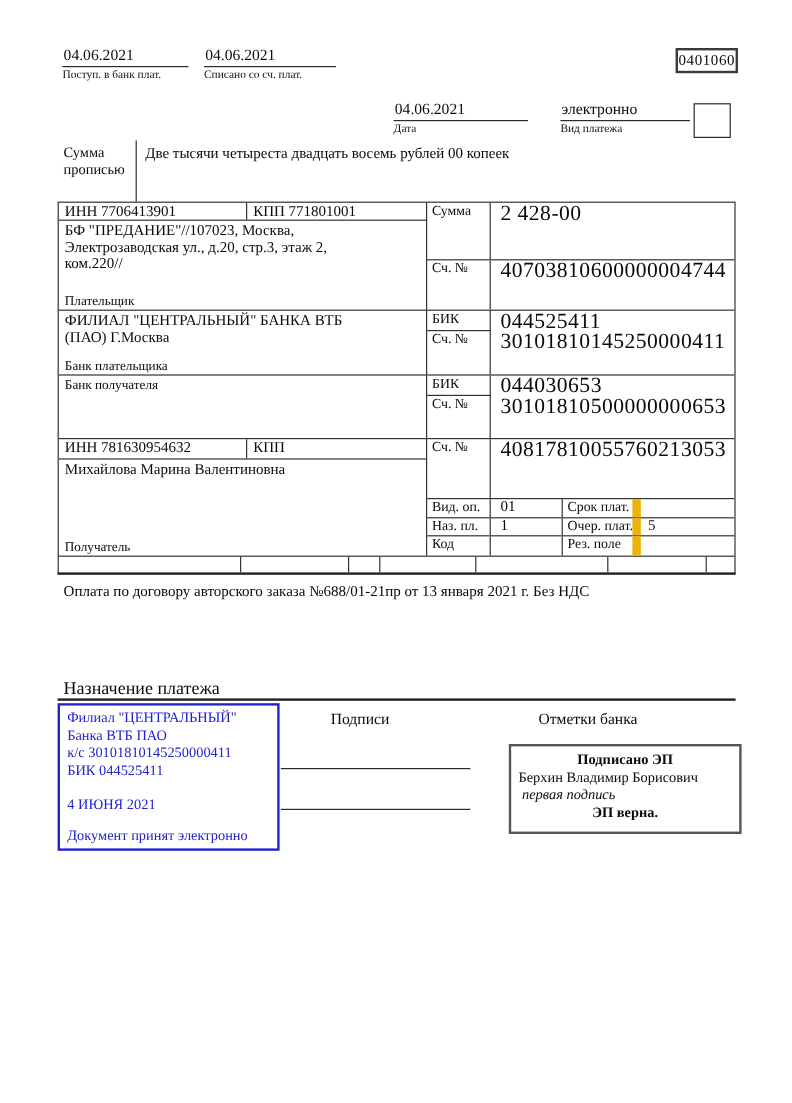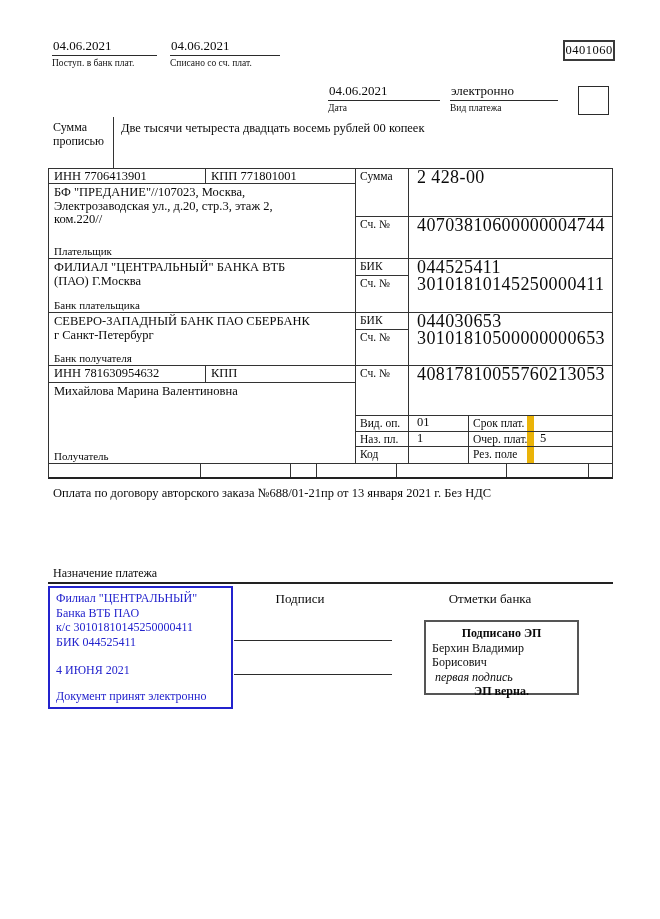--- a/index.html
+++ b/index.html
@@ -45,34 +45,34 @@
              padding:1px 1px 0 4px; line-height:13px; white-space:nowrap; overflow:hidden; }
   .rval2 { flex:1; font-size:12.5px; padding:0 0 0 6px; line-height:13px; }
 
   
   .cells-row { position:absolute; left:48px; top:464px; width:565px; height:15px; box-sizing:border-box;
                border-left:1px solid #333; border-right:1px solid #333; border-bottom:2px solid #222; display:flex; }
   .cells-row .c { box-sizing:border-box; border-right:1px solid #333; height:100%; }
   .cells-row .c:last-child { border-right:none; }
 
   .purpose-text { position:absolute; left:53px; top:486px; width:548px; font-size:12.5px; }
-  .purpose-label { position:absolute; left:53px; top:566px; font-size:12px; }
+  .purpose-label { position:absolute; left:53px; top:566px; font-size:15px; }
   .footer-line { position:absolute; left:48px; top:582px; width:565px; border-top:2px solid #222; }
 
   .stamp { position:absolute; left:48px; top:586px; width:185px; height:123px; box-sizing:border-box;
            border:2px solid #2323cd; color:#2323cd; padding:3px 6px 4px 6px; font-size:12px; line-height:14.5px;
            display:flex; flex-direction:column; }
   .stamp .s-date { margin-top:14px; }
   .stamp .s-note { margin-top:auto; }
 
   .sig-header { position:absolute; left:240px; top:591px; width:120px; text-align:center; font-size:13px; }
   .marks-header { position:absolute; left:400px; top:591px; width:180px; text-align:center; font-size:13px; }
   .sig-line { position:absolute; left:234px; width:158px; border-top:1.5px solid #2b2b2b; }
 
-  .esign-box { position:absolute; left:424px; top:620px; width:155px; height:75px; box-sizing:border-box;
+  .esign-box { position:absolute; left:424px; top:620px; width:194px; height:75px; box-sizing:border-box;
                border:2px solid #555; padding:4px 6px 3px 6px; font-size:12px; line-height:14.5px; }
   .esign-title { text-align:center; font-weight:bold; }
   .esign-type { font-style:italic; padding-left:3px; }
   .esign-verified { font-weight:bold; text-align:center; }
 </style>
 </head>
 <body>
 
 <div class="page">
 
@@ -85,21 +85,21 @@
     <div class="ulabel">Списано со сч. плат.</div>
   </div>
   <div class="code-box">
     <span>0401060</span>
   </div>
 
   <div class="ufield" style="left:328px;top:83px;width:112px">
     <div class="uval">04.06.2021</div>
     <div class="ulabel">Дата</div>
   </div>
-  <div class="ufield" style="left:450px;top:83px;width:108px">
+  <div class="ufield" style="left:467px;top:83px;width:108px">
     <div class="uval">электронно</div>
     <div class="ulabel">Вид платежа</div>
   </div>
   <div class="checkbox"></div>
 
   <div class="aw-label">Сумма прописью</div>
   <div class="aw-divider"></div>
   <div class="aw-value">Две тысячи четыреста двадцать восемь рублей 00 копеек</div>
 
   <div class="doc-table">
@@ -110,21 +110,20 @@
       </div>
       <div class="trow bb block" style="height:75px">
         <div class="bname">БФ "ПРЕДАНИЕ"//107023, Москва, Электрозаводская ул., д.20, стр.3, этаж 2, ком.220//</div>
         <div class="blabel">Плательщик</div>
       </div>
       <div class="trow bb block" style="height:54px">
         <div class="bname">ФИЛИАЛ "ЦЕНТРАЛЬНЫЙ" БАНКА ВТБ (ПАО) Г.Москва</div>
         <div class="blabel">Банк плательщика</div>
       </div>
       <div class="trow bb block" style="height:53px">
-        <div class="bname">СЕВЕРО-ЗАПАДНЫЙ БАНК ПАО СБЕРБАНК г Санкт-Петербург</div>
         <div class="blabel">Банк получателя</div>
       </div>
       <div class="trow bb" style="height:17px">
         <div class="inn-cell first">ИНН 781630954632</div>
         <div class="inn-cell second">КПП</div>
       </div>
       <div class="trow block" style="height:80px">
         <div class="bname">Михайлова Марина Валентиновна</div>
         <div class="blabel">Получатель</div>
       </div>

